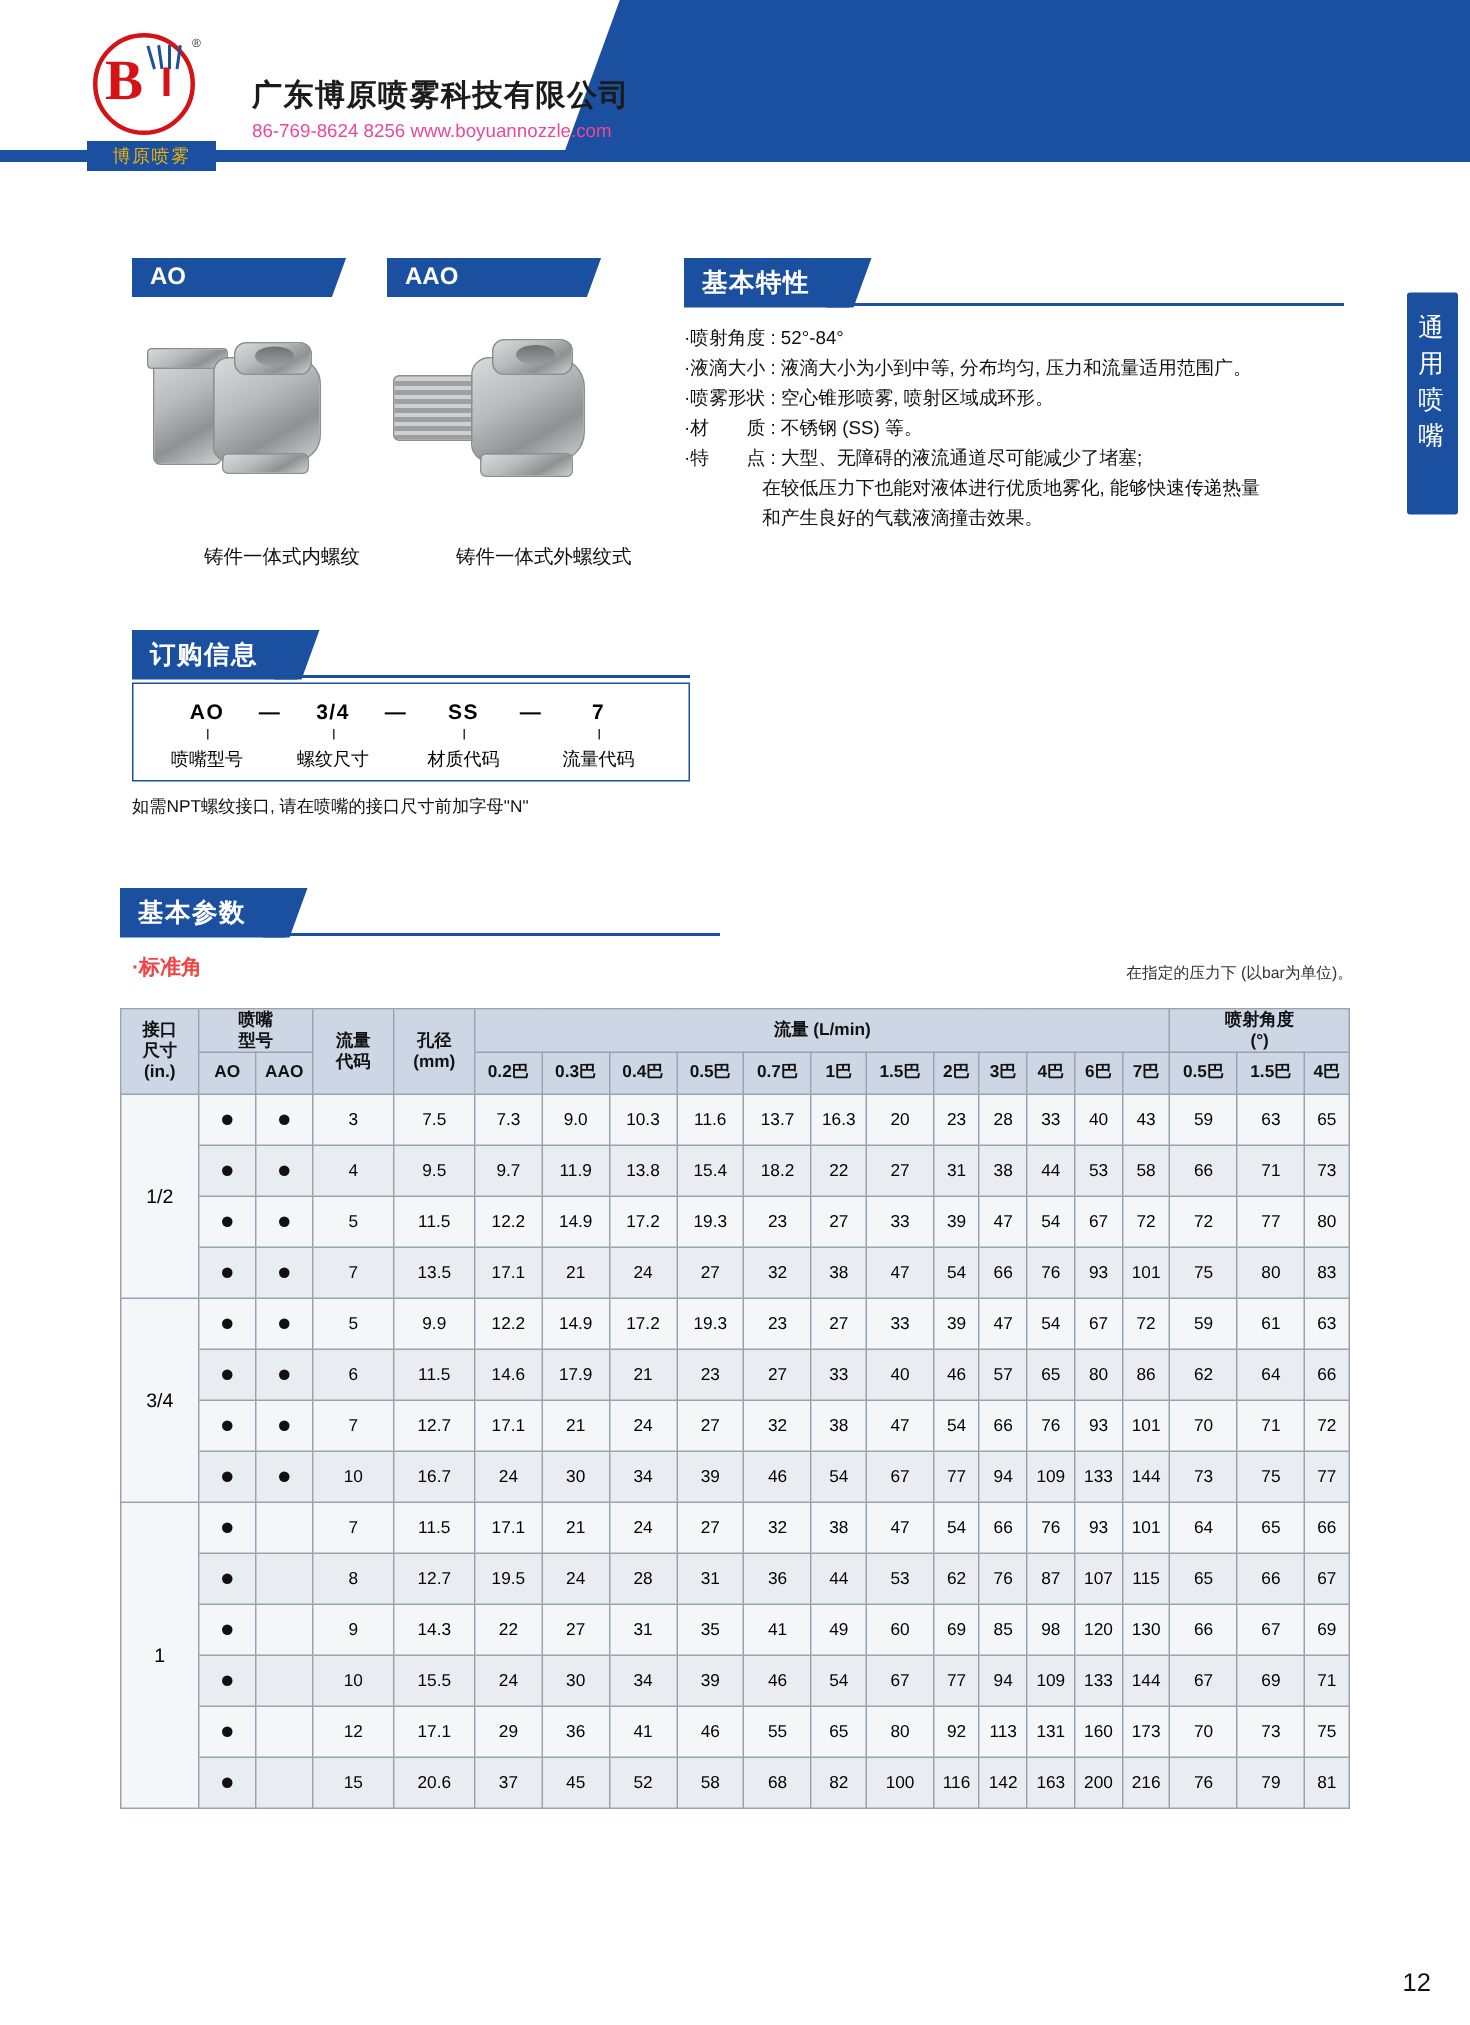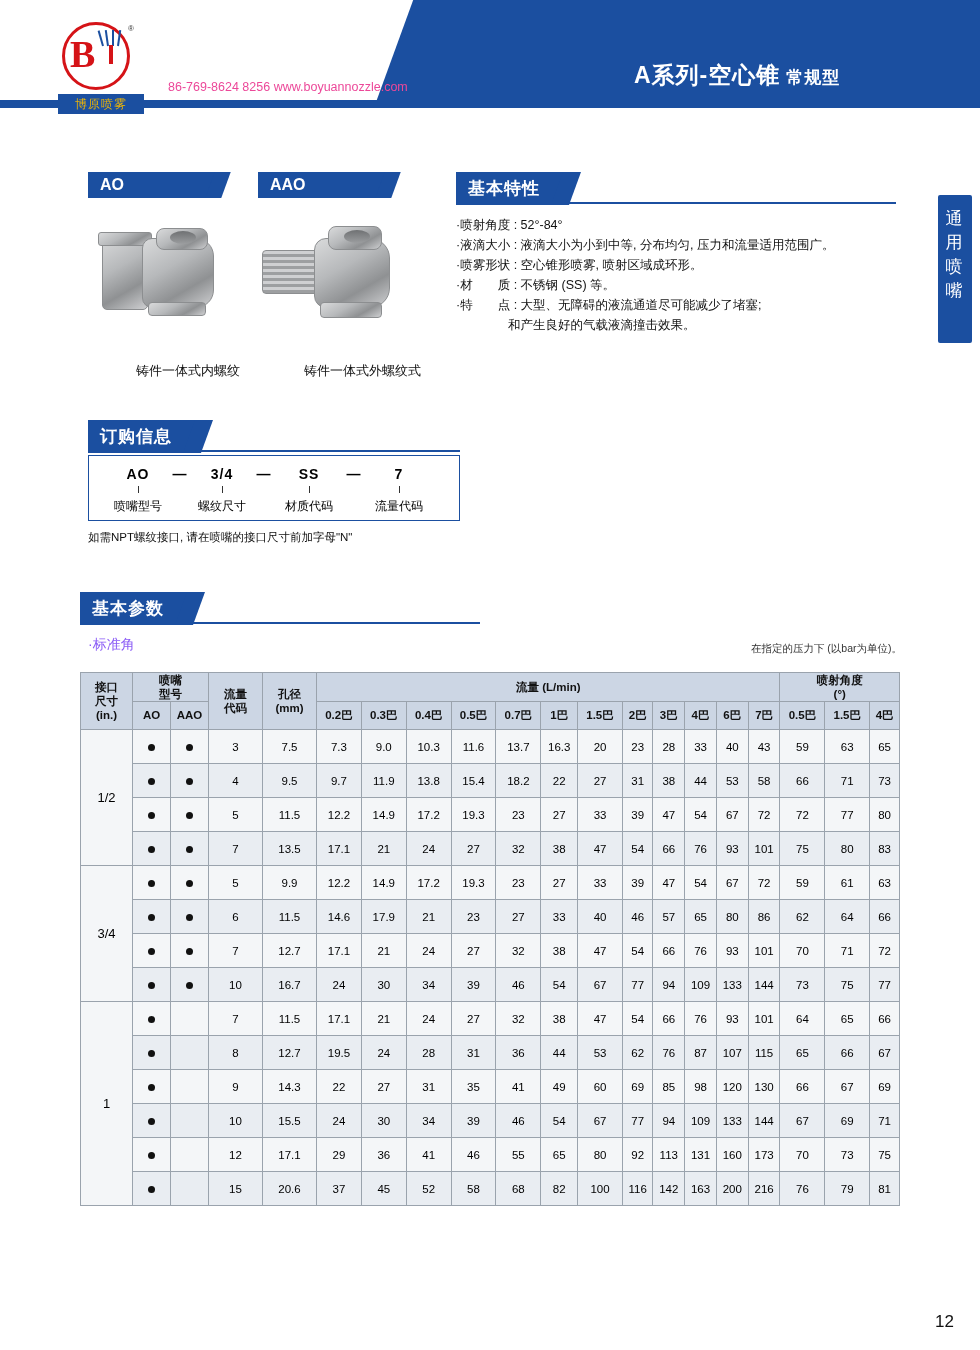--- a/index.html
+++ b/index.html
@@ -181,21 +181,21 @@
   .order-cell { position: absolute; text-align: center; }
   .tick { position: absolute; width: 1px; height: 7px; background: #333; top: 30px; }
   .order-note {
     position: absolute; left: 88px; top: 530px;
     font-size: 11.5px; color: #111;
   }
 
   
   .std-angle {
     position: absolute; left: 88px; top: 636px;
-    font-size: 14px; font-weight: normal; color: #8b5cf6;
+    font-size: 14px; font-weight: bold; color: #ef4444;
   }
   .press-note {
     position: absolute; right: 78px; top: 642px;
     font-size: 10.5px; color: #333;
   }
 
   table.params {
     position: absolute; left: 80px; top: 672px;
     border-collapse: collapse;
     width: 820px;
@@ -243,25 +243,23 @@
       <i style="left:2px; transform:rotate(-16deg);"></i>
       <i style="left:7px; transform:rotate(-8deg);"></i>
       <i style="left:12px; transform:rotate(0deg);"></i>
       <i style="left:17px; transform:rotate(8deg);"></i>
       <div class="logo-brush-handle"></div>
     </div>
     <div class="logo-reg">®</div>
     <div class="logo-tag">博原喷雾</div>
   </div>
 
+  <div class="company-name">广东博原喷雾科技有限公司</div>
   <div class="company-contact">86-769-8624 8256  www.boyuannozzle.com</div>
 
-  <div class="header-title">
-    <span>A系列-空心锥</span><span class="sub">常规型</span>
-  </div>
 </div>
 
 <div class="side-tab">
   <span>通</span>
   <span>用</span>
   <span>喷</span>
   <span>嘴</span>
 </div>
 
 <div class="prod-tag" style="left:88px; top:172px;">AO</div>
@@ -292,20 +290,21 @@
   <div class="sec-label">基本特性</div>
   <div class="sec-rule" style="top:30px; width:440px;"></div>
 </div>
 
 <div class="feat">
   <div>·喷射角度 : 52°-84°</div>
   <div>·液滴大小 : 液滴大小为小到中等, 分布均匀, 压力和流量适用范围广。</div>
   <div>·喷雾形状 : 空心锥形喷雾, 喷射区域成环形。</div>
   <div>·材　　质 : 不锈钢 (SS) 等。</div>
   <div>·特　　点 : 大型、无障碍的液流通道尽可能减少了堵塞;</div>
+  <div class="indent">在较低压力下也能对液体进行优质地雾化, 能够快速传递热量</div>
   <div class="indent">和产生良好的气载液滴撞击效果。</div>
 </div>
 
 <div class="sec" style="left:88px; top:420px; width:372px;">
   <div class="sec-label">订购信息</div>
   <div class="sec-rule" style="top:30px; width:372px;"></div>
 </div>
 
 <div class="order-box">
   <div class="order-row1">

